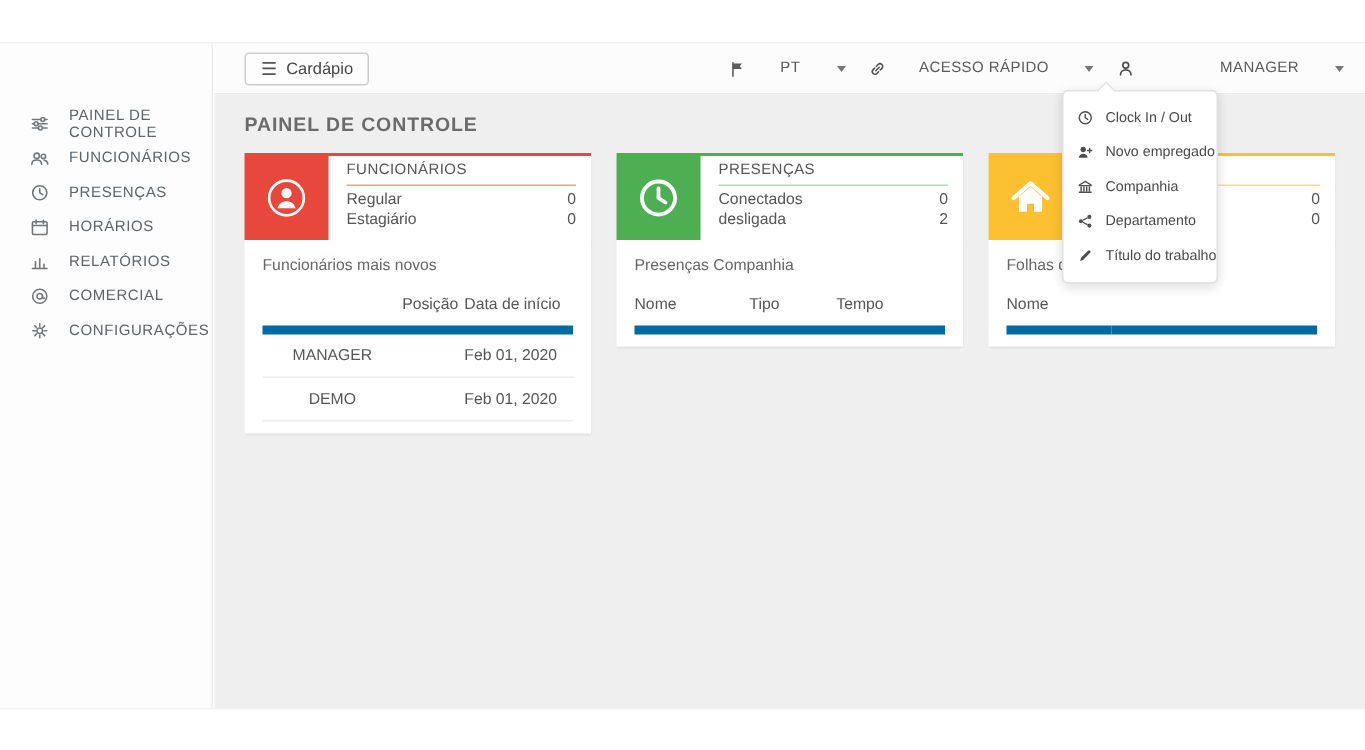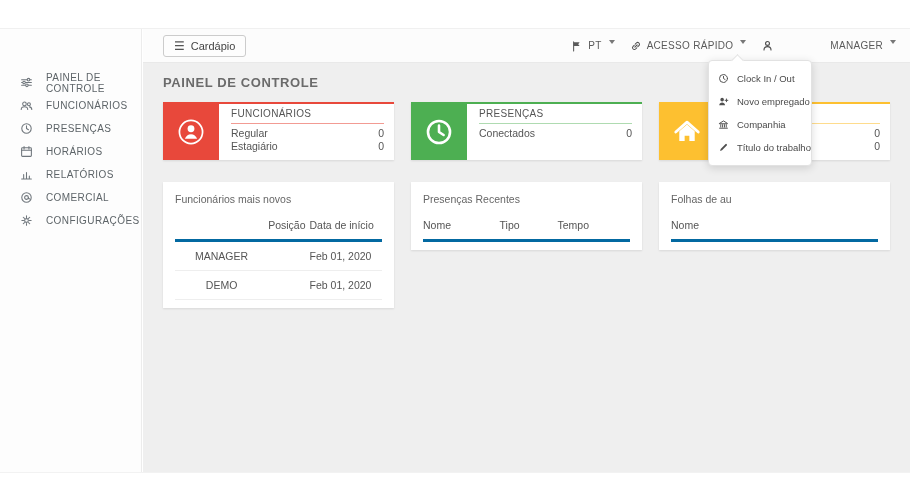--- a/index.html
+++ b/index.html
@@ -12,21 +12,21 @@
   .sidebar { position:absolute; left:0; top:0; bottom:0; width:142px; background:#fdfdfd; border-right:1px solid #ececec; padding-top:42px; }
   .side-item { display:flex; align-items:center; gap:13px; height:23px; padding-left:20px; font-size:10px; letter-spacing:.4px; color:#5d6468; cursor:pointer; }
   .side-item svg { flex:0 0 13px; }
   .icon-gray { stroke:#6f767c; fill:none; stroke-width:1.3; stroke-linecap:round; stroke-linejoin:round; }
 
   
   .topbar { position:absolute; left:143px; right:0; top:0; height:34px; background:#fcfcfc; border-bottom:1px solid #e9e9e9; display:flex; align-items:center; justify-content:space-between; padding:0 14px 0 20px; }
   .menu-btn { display:flex; align-items:center; gap:6px; border:1px solid #ccc; border-radius:3px; background:#fdfdfd; padding:4px 10px; font-size:11px; color:#454545; cursor:pointer; }
   .menu-btn .bars { font-size:12px; line-height:10px; color:#555; }
   .top-right { display:flex; align-items:center; gap:15px; font-size:10px; letter-spacing:.3px; color:#5a5a5a; }
-  .top-link { display:flex; gap:5px; cursor:pointer; }
+  .top-link { display:flex; align-items:center; gap:22px; cursor:pointer; }
   .caret { width:0; height:0; border-left:3px solid transparent; border-right:3px solid transparent; border-top:4px solid #777; margin-left:2px; }
   .avatar-gap { width:26px; }
 
   
   .content { position:absolute; left:143px; top:34px; right:0; bottom:0; background:#efefef; padding:12px 20px 0 20px; }
   .page-title { font-size:13px; font-weight:bold; letter-spacing:.6px; color:#6b6b6b; margin-bottom:12px; }
 
   .stats-row { display:flex; gap:17px; }
   .stat-card { flex:1; height:58px; background:#fff; display:flex; box-shadow:0 1px 2px rgba(0,0,0,.10); border-top:2px solid; }
   .stat-card.c-red    { border-top-color:#e8483b; }
@@ -37,25 +37,25 @@
   .c-green  .stat-icon { background:#4daf52; }
   .c-yellow .stat-icon { background:#fdc030; }
   .stat-body { flex:1; padding:4px 10px 0 12px; min-width:0; }
   .stat-title { font-size:10px; letter-spacing:.3px; color:#555; padding-bottom:3px; border-bottom:1px solid; height:16px; }
   .c-red    .stat-title { border-bottom-color:rgba(232,72,59,.55); }
   .c-green  .stat-title { border-bottom-color:rgba(77,175,82,.45); }
   .c-yellow .stat-title { border-bottom-color:rgba(253,192,48,.55); }
   .stat-rows { padding-top:3px; }
   .stat-line { display:flex; justify-content:space-between; font-size:10.5px; line-height:13px; color:#555; }
 
-  .tables-row { display:flex; gap:17px; margin-top:22px; align-items:flex-start; }
+  .tables-row { display:flex; gap:17px; margin-top:0; align-items:flex-start; }
   .table-card { flex:1; background:#fff; box-shadow:0 1px 2px rgba(0,0,0,.10); padding:11px 12px 8px 12px; }
   .table-title { font-size:10.5px; color:#666; margin-bottom:11px; }
   table { width:100%; border-collapse:collapse; font-size:10.5px; color:#555; }
-  th { font-weight:normal; text-align:left; padding:3px 0 8px 0; border-bottom:3px solid #0369a1; }
+  th { font-weight:normal; text-align:left; padding:3px 0 8px 0; border-bottom:6px solid #0369a1; }
   td { padding:8px 0; border-bottom:1px solid #eeeeee; }
   .col-name-center { width:45%; text-align:center; }
   .col-mid { width:20%; }
   .t3 th { width:34%; }
 
   
   .dropdown { position:absolute; left:708px; top:60px; width:104px; background:#fff; border:1px solid #e2e2e2; border-radius:4px; box-shadow:0 2px 8px rgba(0,0,0,.14); padding:6px 0; z-index:20; }
   .dropdown::before { content:""; position:absolute; top:-5px; left:24px; width:8px; height:8px; background:#fff; border-left:1px solid #e2e2e2; border-top:1px solid #e2e2e2; transform:rotate(45deg); }
   .dd-item { display:flex; align-items:center; gap:8px; padding:6px 0 6px 9px; font-size:9.5px; color:#4a4a4a; cursor:pointer; white-space:nowrap; }
   .dd-item svg { flex:0 0 11px; }
@@ -193,20 +193,24 @@
               <path d="M14 8v6l4.3 2.8"></path>
             </svg>
         </div>
         <div class="stat-body">
           <div class="stat-title">PRESENÇAS</div>
           <div class="stat-rows">
             <div class="stat-line">
                 <span>Conectados</span>
                 <span>0</span>
               </div>
+            <div class="stat-line">
+                <span>desligada</span>
+                <span>2</span>
+              </div>
           </div>
         </div>
       </div>
 
       <div class="stat-card c-yellow">
         <div class="stat-icon">
           <svg width="30" height="30" viewBox="0 0 28 28">
               <path d="M3.5 14L14 4.8 24.5 14" stroke="#fff" stroke-width="2.6" fill="none" stroke-linecap="round" stroke-linejoin="round"></path>
               <path d="M6.8 13.2L14 7l7.2 6.2v9.3h-5v-5h-4.4v5h-5z" fill="#fff"></path>
             </svg>
@@ -247,21 +251,21 @@
             <tr>
               <td class="col-name-center">DEMO</td>
               <td></td>
               <td>Feb 01, 2020</td>
             </tr>
           </tbody>
         </table>
       </div>
 
       <div class="table-card">
-        <div class="table-title">Presenças Recentes</div>
+        <div class="table-title">Presenças Companhia</div>
         <table>
           <thead>
             <tr>
               <th style="width:37%">Nome</th>
               <th style="width:28%">Tipo</th>
               <th>Tempo</th>
             </tr>
           </thead>
         </table>
       </div>
@@ -300,17 +304,26 @@
   </div>
   <div class="dd-item">
     <svg class="icon-dark" width="11" height="11" viewBox="0 0 16 16">
         <path d="M2.3 6.3L8 2.8l5.7 3.5v.6H2.3z"></path>
         <path d="M4 8.2v3.6M6.7 8.2v3.6M9.4 8.2v3.6M12 8.2v3.6M2.3 13.4h11.4"></path>
       </svg>
     <span>Companhia</span>
   </div>
   <div class="dd-item">
     <svg width="11" height="11" viewBox="0 0 16 16">
+        <circle cx="3.8" cy="8" r="2" fill="#4f4f4f"></circle>
+        <circle cx="12" cy="3.8" r="2" fill="#4f4f4f"></circle>
+        <circle cx="12" cy="12.2" r="2" fill="#4f4f4f"></circle>
+        <path d="M5.6 7.1l4.6-2.4M5.6 8.9l4.6 2.4" stroke="#4f4f4f" stroke-width="1.2"></path>
+      </svg>
+    <span>Departamento</span>
+  </div>
+  <div class="dd-item">
+    <svg width="11" height="11" viewBox="0 0 16 16">
         <path d="M3 13l.9-3 6.8-6.8a1.4 1.4 0 012 2L5.9 12z" fill="#4f4f4f"></path>
       </svg>
     <span>Título do trabalho</span>
   </div>
 </div>
 
 </body></html>

